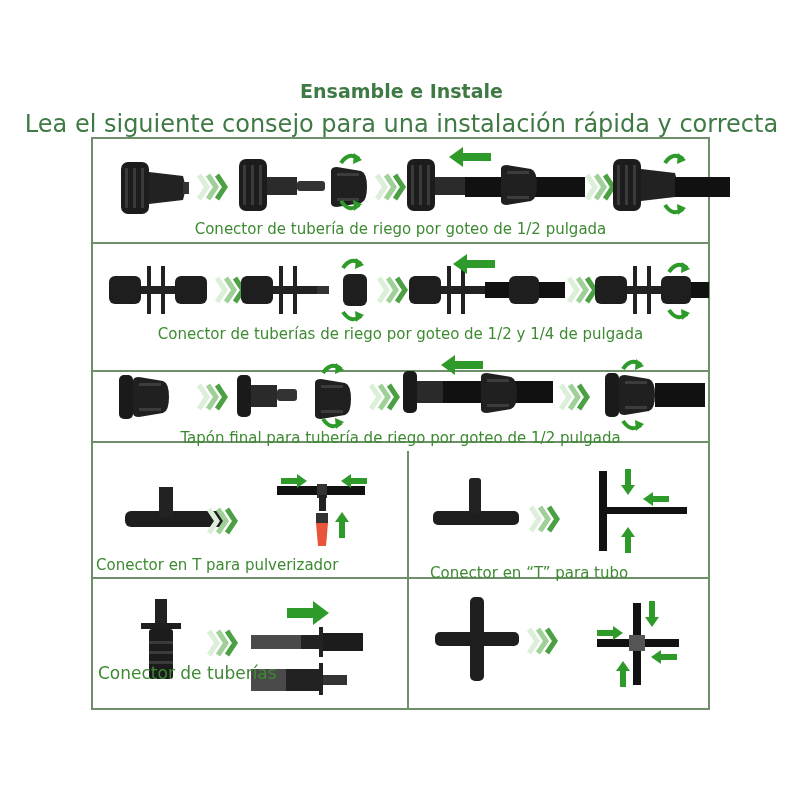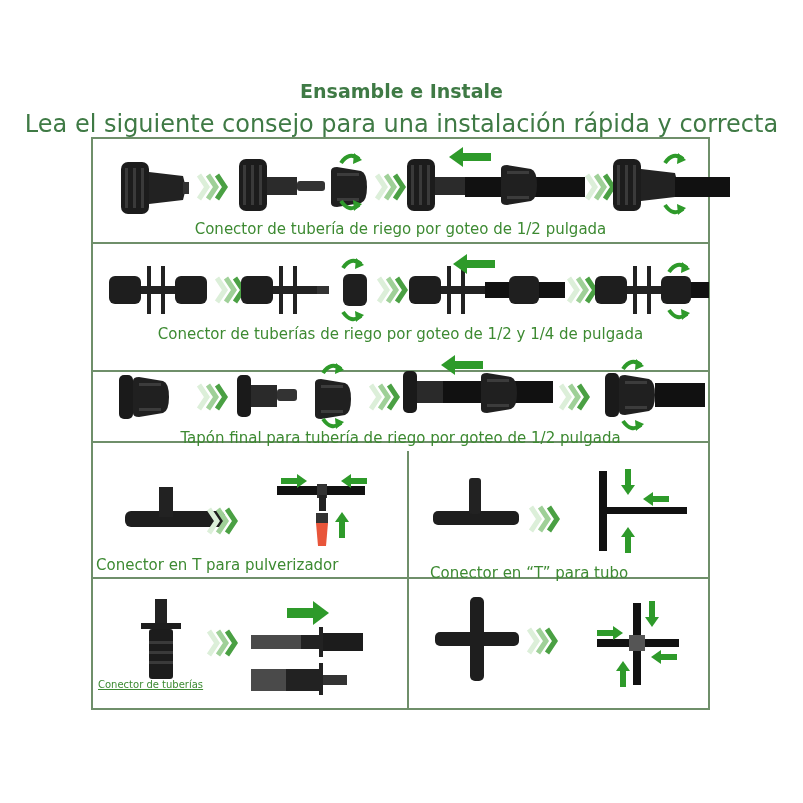--- a/index.html
+++ b/index.html
@@ -293,21 +293,21 @@
       <rect x="160" y="90" width="60" height="22" fill="#4a4a4a"></rect>
       <rect x="195" y="90" width="34" height="22" fill="#222"></rect>
       <rect x="228" y="84" width="4" height="32" fill="#222"></rect>
       <rect x="232" y="96" width="24" height="10" fill="#333"></rect>
     </g>
     <g transform="translate(196,34)">
       <rect x="0" y="-5" width="28" height="10" fill="#2e9a2a"></rect>
       <path d="M42,0 L26,-12 L26,12 Z" fill="#2e9a2a"></path>
     </g>
   </svg>
-  <div class="cap" style="left:7px;top:100px;line-height:11px;font-size:10px;text-decoration:underline;">
+  <div class="cap" style="left:7px;top:89px;line-height:11px;font-size:17px;">
     <div>Conector de tuberías</div>
   </div>
 </div>
 
 <div class="cell" style="left:409px;top:579px;width:301px;height:131px;">
   <svg width="301" height="131">
     <g>
       <rect x="26" y="53" width="84" height="14" rx="5" fill="#1e1e1e"></rect>
       <rect x="61" y="18" width="14" height="84" rx="5" fill="#1e1e1e"></rect>
     </g>

